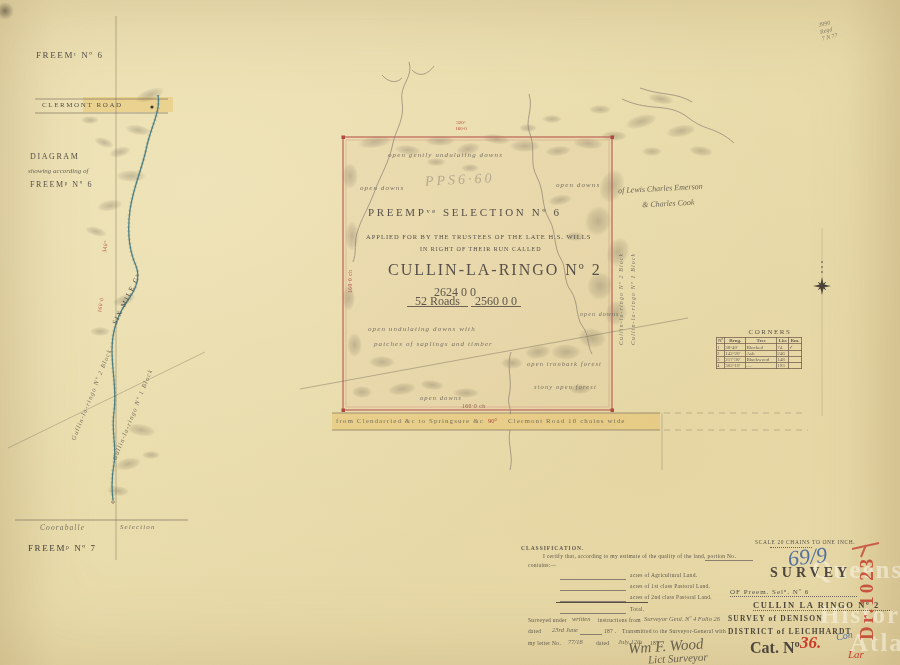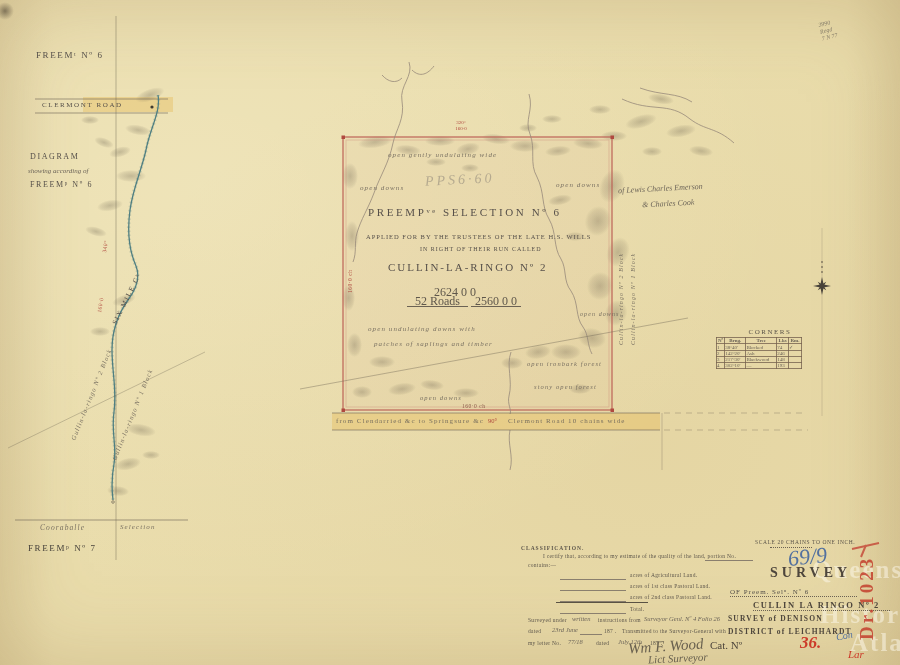--- a/index.html
+++ b/index.html
@@ -174,29 +174,29 @@
   <span class="abs terrain" style="left:120px;top:523px;font-size:7px;">Selection</span>
   <span class="abs lettered" style="left:28px;top:543px;font-size:9px;color:#46413a;">Freemᵖ Nº 7</span>
 
   <div class="abs red" style="left:446px;top:120px;width:30px;text-align:center;font-size:5px;line-height:6px;">
     <div>320°</div>
       <div>160·0</div>
   </div>
   <span class="abs red tiny vtext" style="left:347px;top:293px;">160·0 ch</span>
   <span class="abs tiny" style="left:462px;top:403px;color:#8a5a4a;">160·0 ch</span>
 
-  <span class="abs terrain" style="left:388px;top:151px;">open gently undulating wide</span>
+  <span class="abs terrain" style="left:388px;top:151px;">open gently undulating downs</span>
   <span class="abs terrain" style="left:360px;top:184px;">open downs</span>
   <span class="abs terrain" style="left:556px;top:181px;">open downs</span>
   <span class="abs pencil" style="left:425px;top:172px;font-size:14px;font-style:italic;letter-spacing:3px;opacity:.55;transform:rotate(-3deg);">PPS6·60</span>
 
   <span class="abs lettered" style="left:368px;top:206px;font-size:11px;letter-spacing:2.6px;color:#57504a;">Preempᵛᵉ Selection Nº 6</span>
   <span class="abs lettered" style="left:366px;top:233px;font-size:6.5px;letter-spacing:1px;">Applied for by the Trustees of the late H.S. Wills</span>
   <span class="abs lettered" style="left:420px;top:246px;font-size:6px;letter-spacing:1px;">in right of their run called</span>
-  <span class="abs lettered" style="left:388px;top:261px;font-size:11px;letter-spacing:2px;color:#57504a;text-align:right;">Cullin-la-Ringo Nº 2</span>
+  <span class="abs lettered" style="left:388px;top:261px;font-size:16px;letter-spacing:2px;color:#57504a;text-align:right;">Cullin-la-Ringo Nº 2</span>
 
   <div class="abs" style="left:407px;top:288px;width:96px;text-align:center;font-size:12px;color:#5f574b;line-height:9px;">
     <div>2624   0   0</div>
     <div style="border-bottom:0.8px solid #6b6254;display:inline-block;padding:0 8px;">52 Roads</div>
     <div style="border-bottom:0.8px solid #6b6254;display:inline-block;padding:0 4px;">2560   0   0</div>
   </div>
 
   <span class="abs terrain" style="left:368px;top:325px;">open undulating downs with</span>
   <span class="abs terrain" style="left:374px;top:340px;">patches of saplings and timber</span>
   <span class="abs terrain" style="left:580px;top:311px;font-size:6px;">open downs</span>
@@ -268,21 +268,21 @@
   <span class="wm" style="left:850px;top:629px;">Atlas</span>
 
   <span class="abs printed" style="left:755px;top:539px;text-transform:uppercase;letter-spacing:.6px;">Scale  20          chains to one inch.</span>
   <span class="abs dotline" style="left:770px;top:546px;width:42px;"></span>
   <span class="abs hw" style="left:788px;top:544px;font-size:22px;color:#53719f;transform:rotate(-6deg);">69/9</span>
   <span class="abs" style="left:770px;top:565px;font-size:14px;font-weight:bold;letter-spacing:4px;color:#4e463c;">SURVEY</span>
   <span class="abs" style="left:730px;top:588px;font-size:7px;letter-spacing:1px;color:#55504a;border-bottom:1px dotted #6b6254;padding-right:48px;">OF  Preem. Selⁿ. Nº  6</span>
   <span class="abs" style="left:753px;top:600px;font-size:8.5px;font-weight:bold;letter-spacing:1.6px;color:#4e463c;border-bottom:1px dotted #6b6254;padding-right:10px;">CULLIN LA RINGO Nº 2</span>
   <span class="abs" style="left:728px;top:614px;font-size:7.5px;font-weight:bold;letter-spacing:1.2px;color:#4e463c;">SURVEY of DENISON</span>
   <span class="abs" style="left:728px;top:627px;font-size:7.5px;font-weight:bold;letter-spacing:1.2px;color:#4e463c;">DISTRICT of LEICHHARDT</span>
-  <span class="abs" style="left:710px;top:639px;font-size:11px;color:#4e463c;">Cat. Nº</span>
+  <span class="abs" style="left:750px;top:639px;font-size:16px;color:#4e463c;font-weight:bold;">Cat. Nº</span>
   <span class="abs hw" style="left:800px;top:633px;font-size:17px;color:#cc3b2a;font-weight:bold;">36.</span>
   <span class="abs hw" style="left:836px;top:630px;font-size:10px;color:#53719f;transform:rotate(-10deg);">Con</span>
   <span class="abs hw" style="left:848px;top:648px;font-size:11px;color:#cc3b2a;">Lar</span>
   <span class="abs" style="left:856px;top:640px;transform:rotate(-90deg);transform-origin:0 0;font-size:19px;font-weight:bold;letter-spacing:3px;color:rgba(195,62,45,0.85);">Dr.1023</span>
 
   <span class="abs printed" style="left:521px;top:545px;font-weight:bold;letter-spacing:1px;">CLASSIFICATION.</span>
   <span class="abs printed" style="left:543px;top:553px;">I certify that, according to my estimate of the quality of the land, portion No.</span>
   <span class="abs rule" style="left:705px;top:559px;width:48px;"></span>
   <span class="abs printed" style="left:528px;top:562px;">contains:—</span>
 

